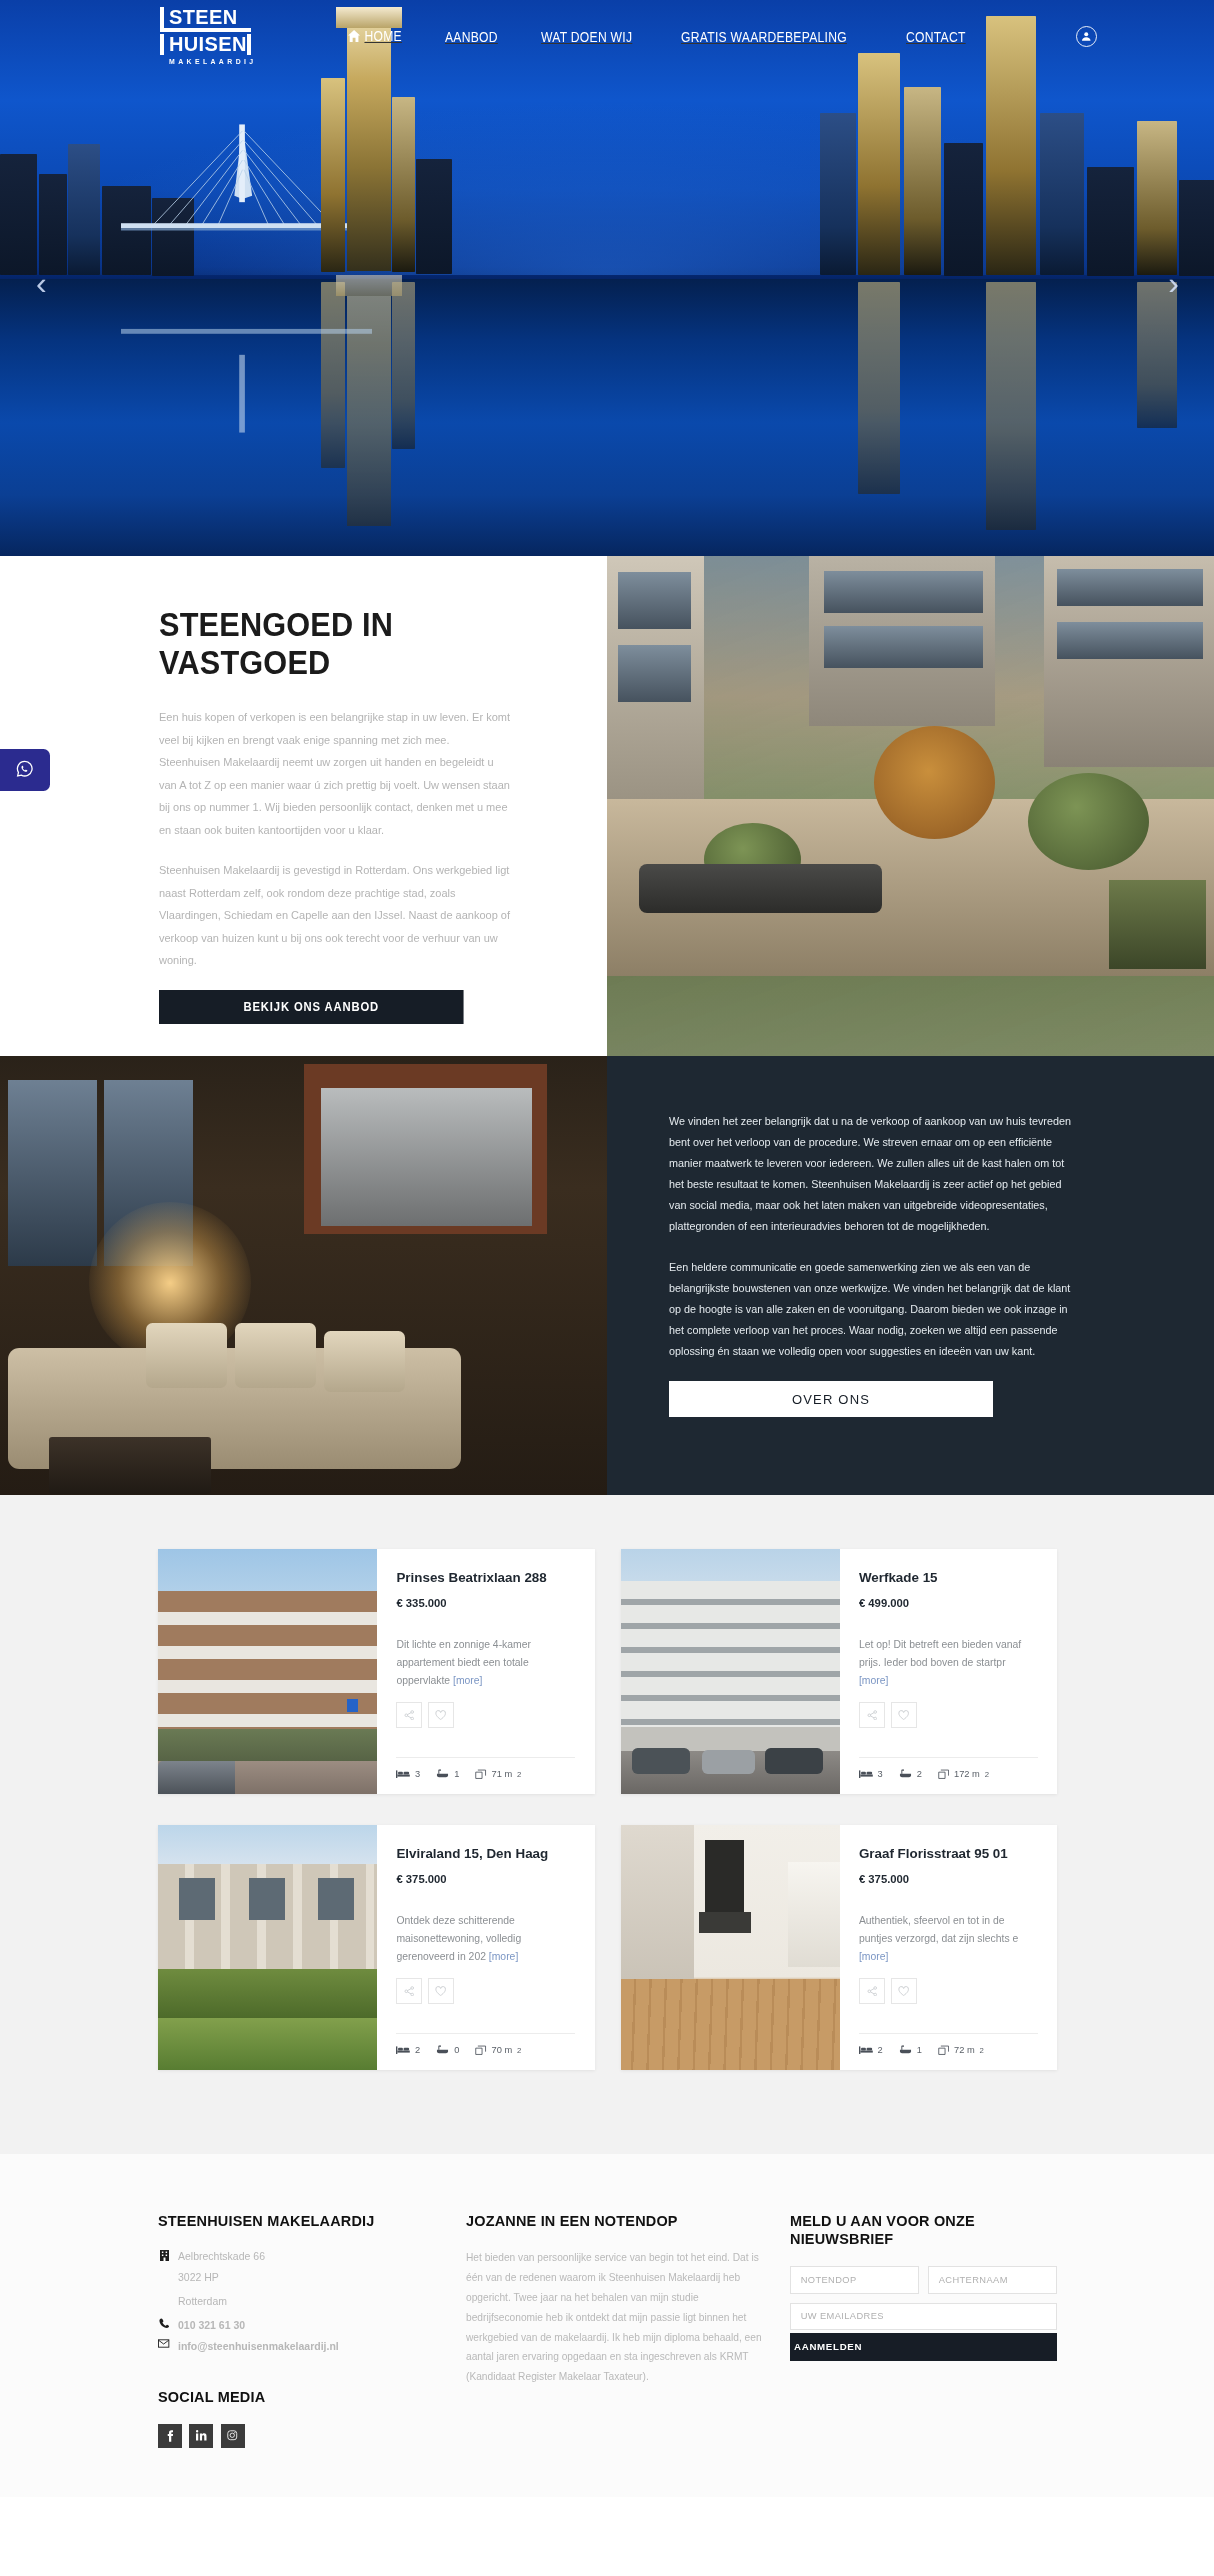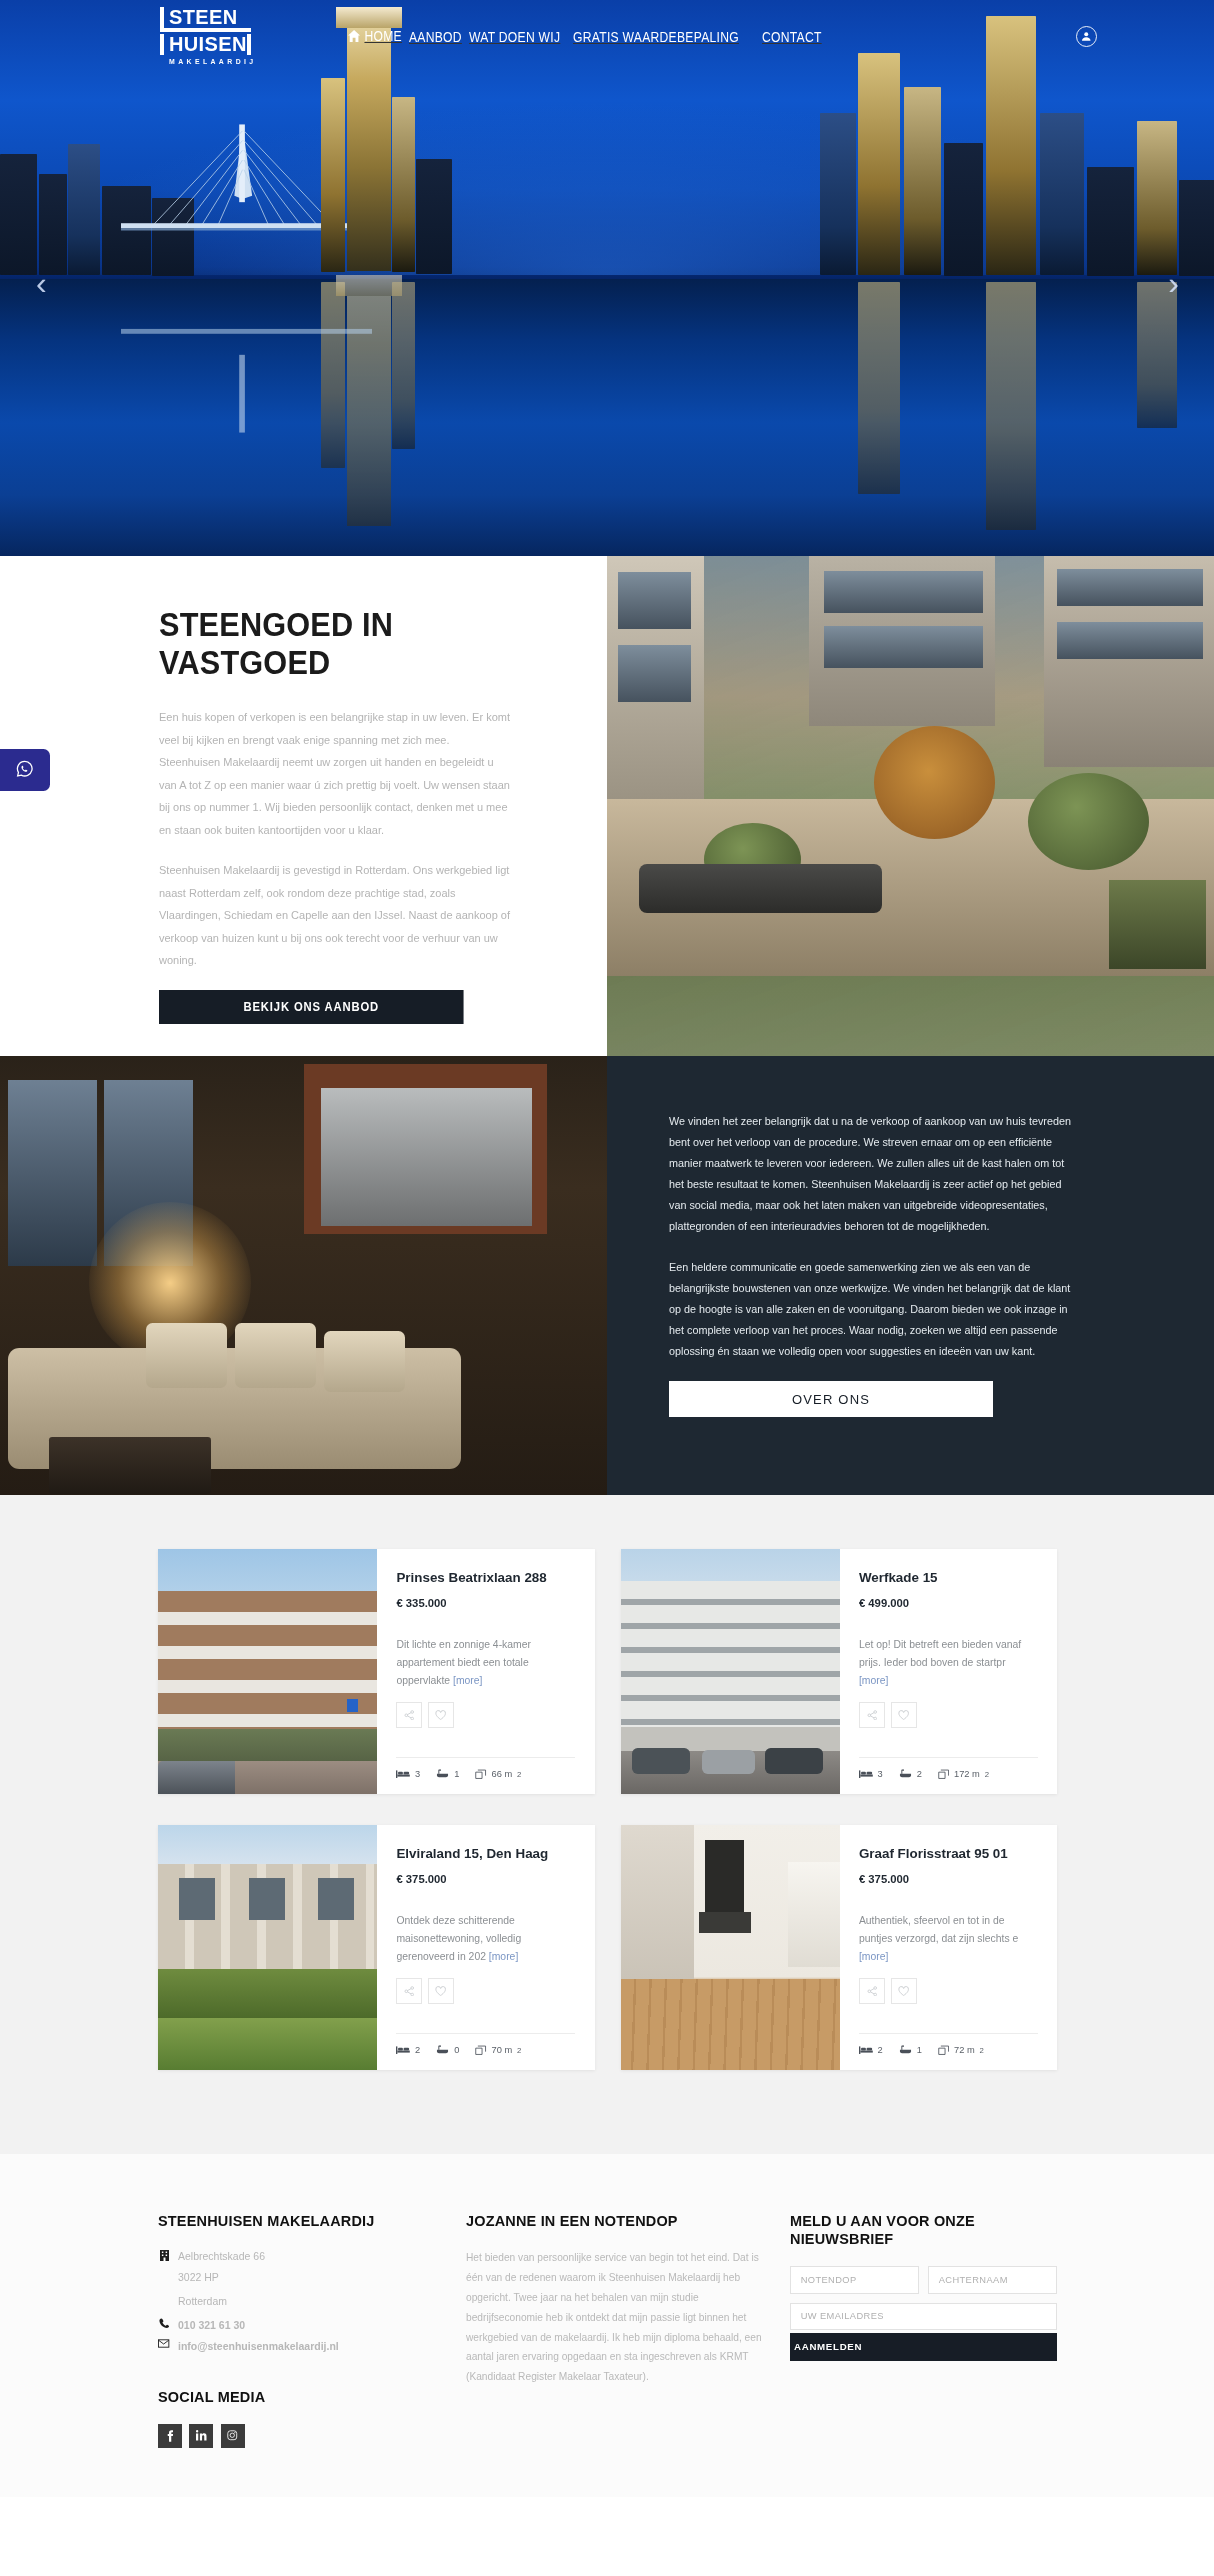--- a/index.html
+++ b/index.html
@@ -60,21 +60,21 @@
   }
   .logo .l1, .logo .l2 {
     border-left: 4.9px solid #fff;
     font-weight: 900; font-size: 20px; letter-spacing: 0.4px;
     line-height: 20px; padding-left: 4.9px; font-family:"Liberation Sans", sans-serif;
   }
   .logo .l1 { border-bottom: 4px solid #fff; padding-bottom:1.6px; width:91px;}
   .logo .l2 { border-right: 4px solid #fff; margin-top:2.4px; padding-bottom:0.8px; width:91px;}
   .logo .l3 { font-size: 6.9px; letter-spacing: 3.4px; margin-top: 3.2px; padding-left: 9px; font-weight:700;}
 
-  .nav-list { display:flex; align-items:center; margin-left: 348px; margin-top: 4.9px;}
+  .nav-list { display:flex; align-items:center; gap: 36px; margin-left: 348px; margin-top: 4.9px;}
   .nav-item {
     color:#fff; font-size: 13.8px; letter-spacing:0.3px; font-weight: 400;
     text-transform: uppercase; white-space: nowrap; cursor:pointer;
     font-family:"Liberation Sans Narrow","Liberation Sans",sans-serif;
     transform: scaleX(.88); transform-origin: left center;
   }
   .nav-item .home-ico { display:inline-block; margin-right:4.9px; vertical-align:-0.8px; }
   .acct {
     position:absolute; right:118px; top:26px;
     width: 21px; height:21px; border:1.2px solid rgba(255,255,255,.9); border-radius:50%;
@@ -407,21 +407,21 @@
                   <rect x="3" y="1" width="1.4" height="6"></rect>
                   <circle cx="5.4" cy="1.6" r="1.4"></circle>
                 </svg>
               <span>1</span>
             </span>
             <span class="feat">
               <svg width="11.3" height="10.5" viewBox="0 0 16 15" fill="none" stroke="#4a5059" stroke-width="1.2">
                   <path d="M1 4.5h9v9H1z"></path>
                   <path d="M4 1.5h11v8"></path>
                 </svg>
-              <span>66 m</span>
+              <span>71 m</span>
                 <sup>2</sup>
             </span>
           </div>
         </div>
       </article>
 
       <article class="card">
         <div class="card-img" style="background:linear-gradient(180deg,#b9d3e8 0%,#cfdfec 22%,#e3e4e2 24%,#cfd2d2 70%,#8f8c88 72%,#6f6c69 100%);">
           <div class="ph-b" style="left:0;top:32px;width:219px;height:146px;background:repeating-linear-gradient(180deg,#e7e8e6 0 18px,#9fa5a8 18px 24px);"></div>
           <div class="ph-b" style="left:0;top:178px;width:219px;height:24px;background:#c3c2bd;"></div>

